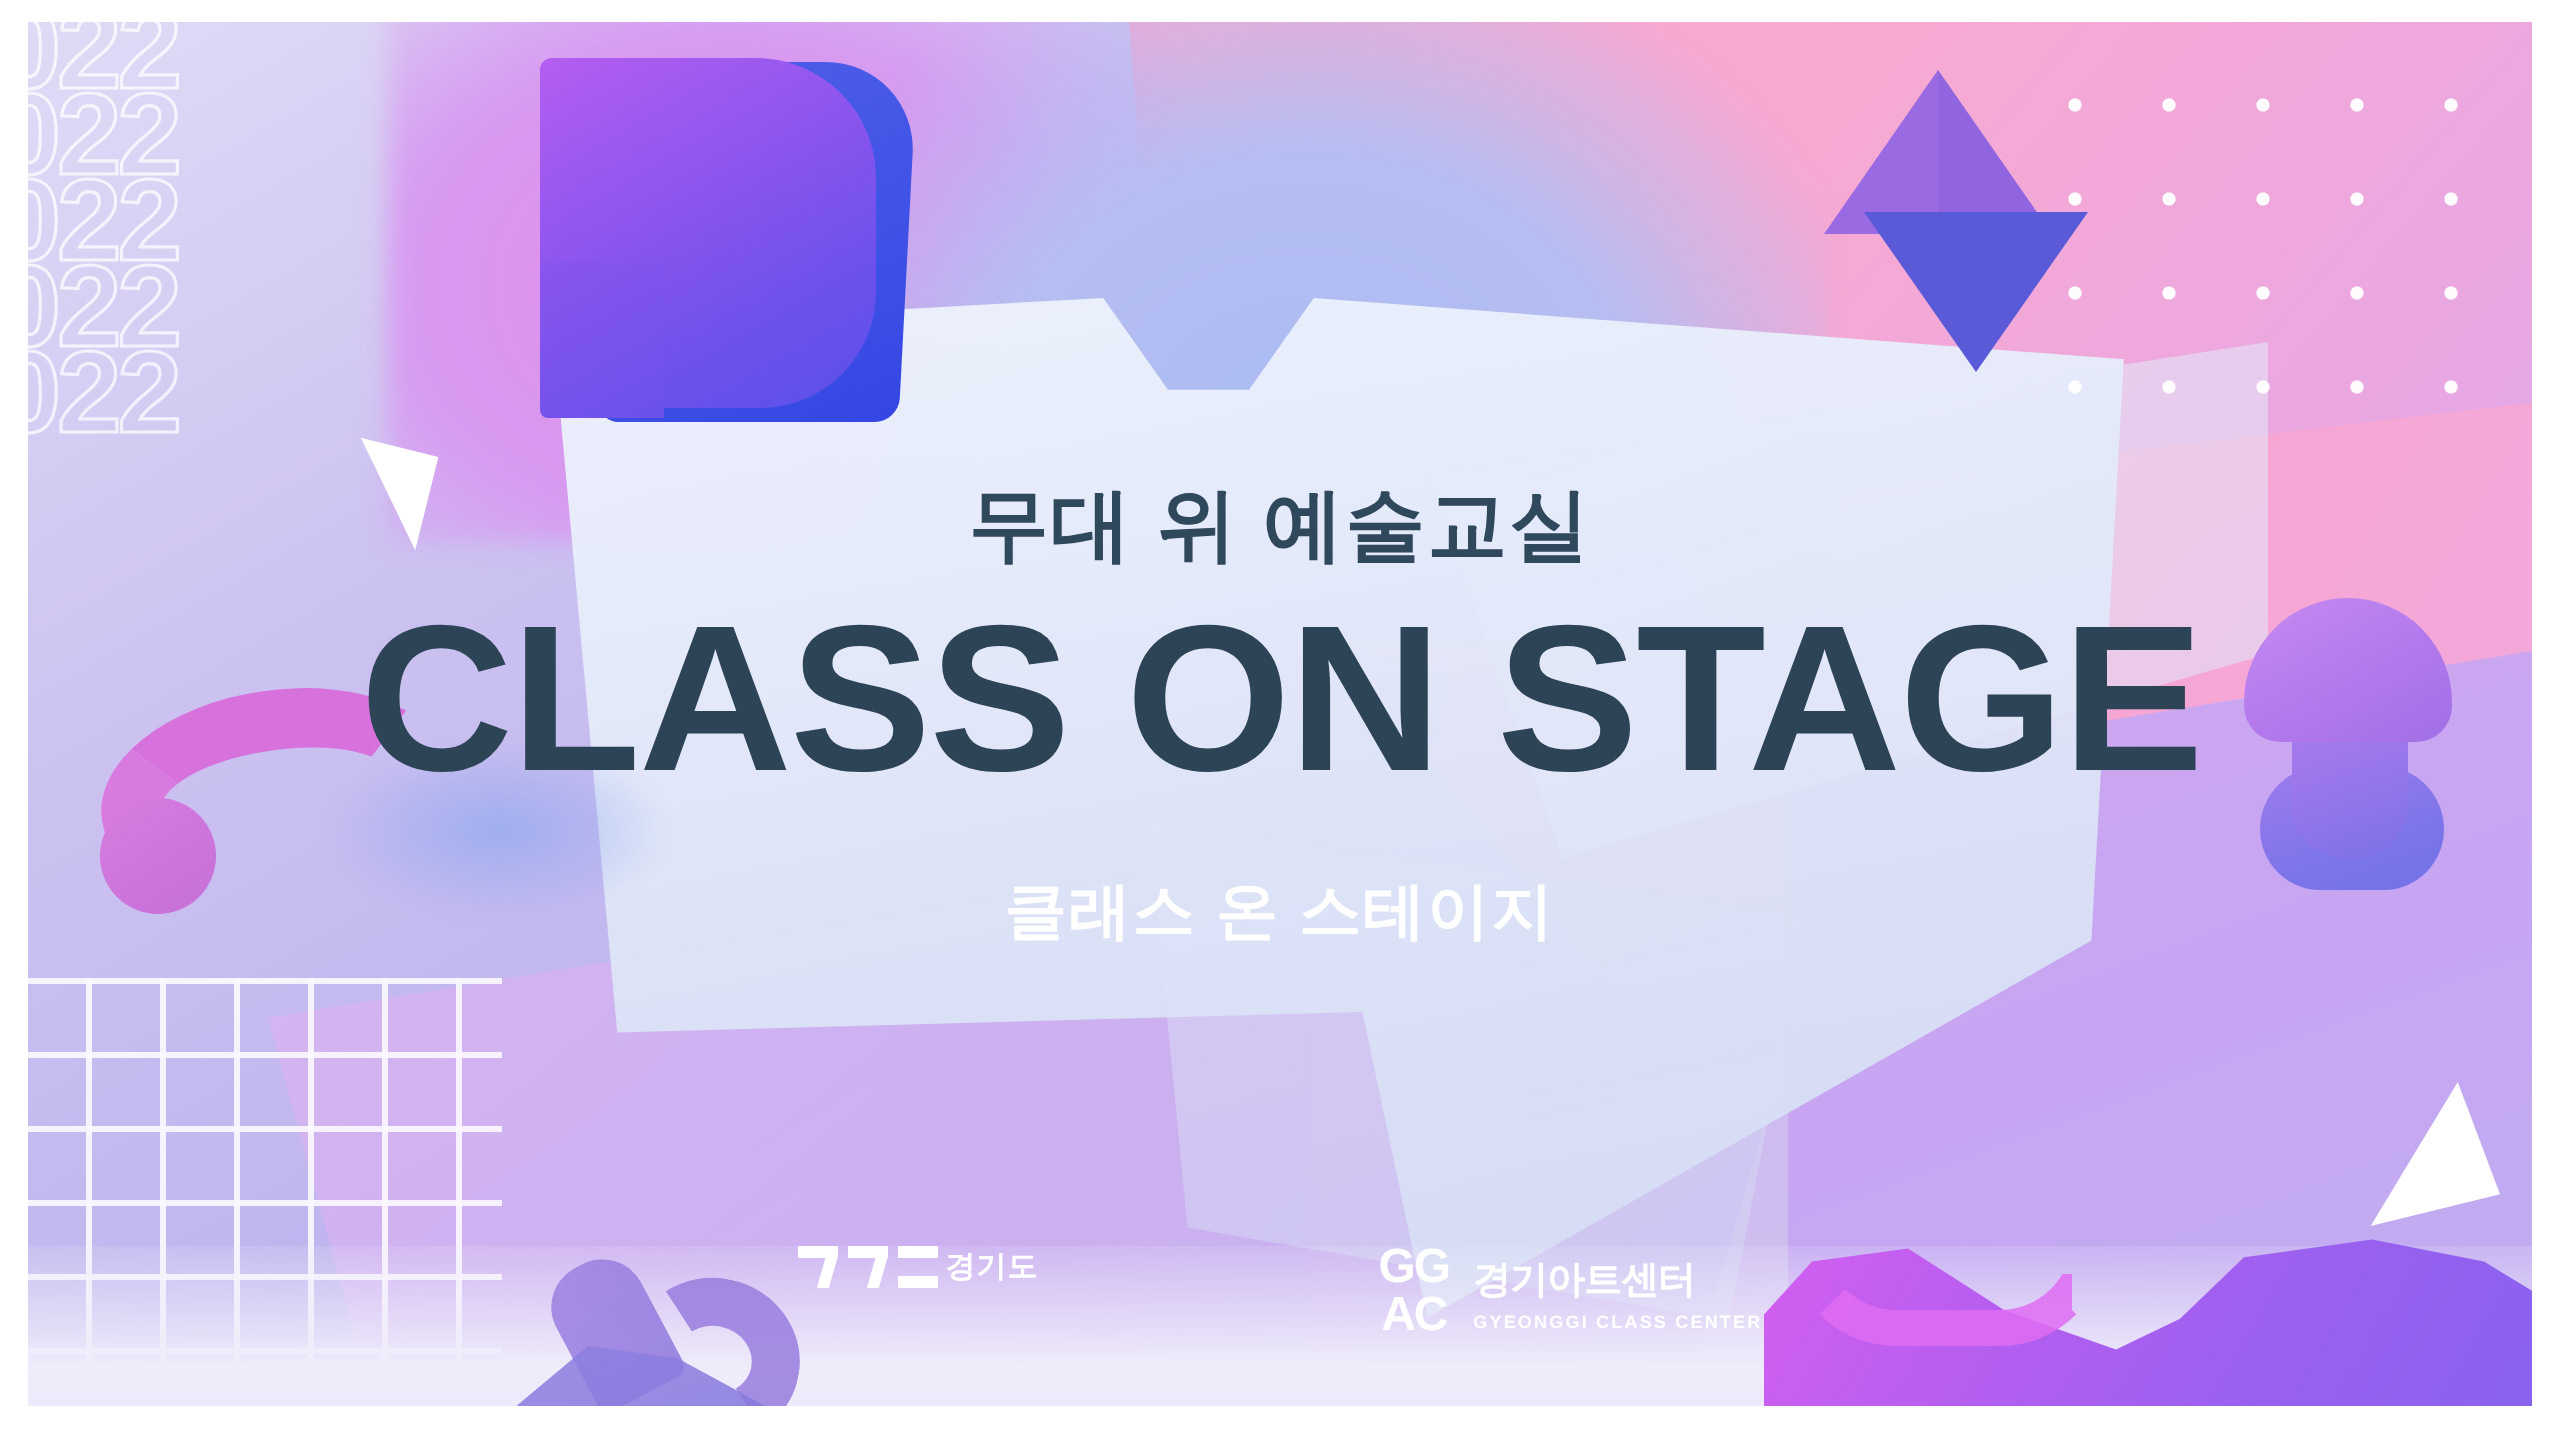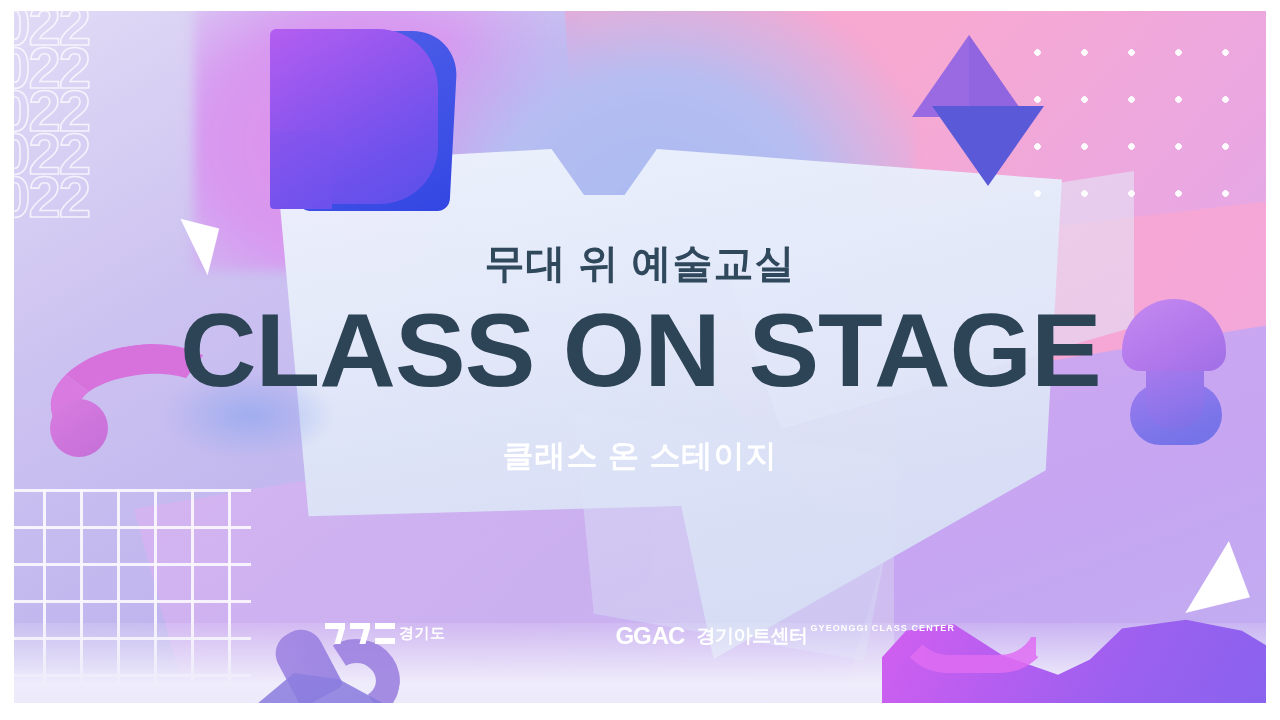--- a/index.html
+++ b/index.html
@@ -373,31 +373,32 @@
     letter-spacing: .5px;
   }
 
   .logo-ggac {
     display: flex;
     align-items: center;
     gap: 12px;
   }
   .ggac-mark {
     display: flex;
-    flex-direction: row;
+    flex-direction: column;
     gap: 1px;
     font-weight: 700;
     color: #ffffff;
     font-size: 24px;
     line-height: .94;
     letter-spacing: -1px;
     text-align: center;
   }
   .ggac-text {
     display: flex;
+    flex-direction: column;
     gap: 3px;
     align-items: flex-start;
   }
   .ggac-ko {
     font-size: 19px;
     font-weight: 700;
     color: #ffffff;
     letter-spacing: -.5px;
   }
   .ggac-en {

